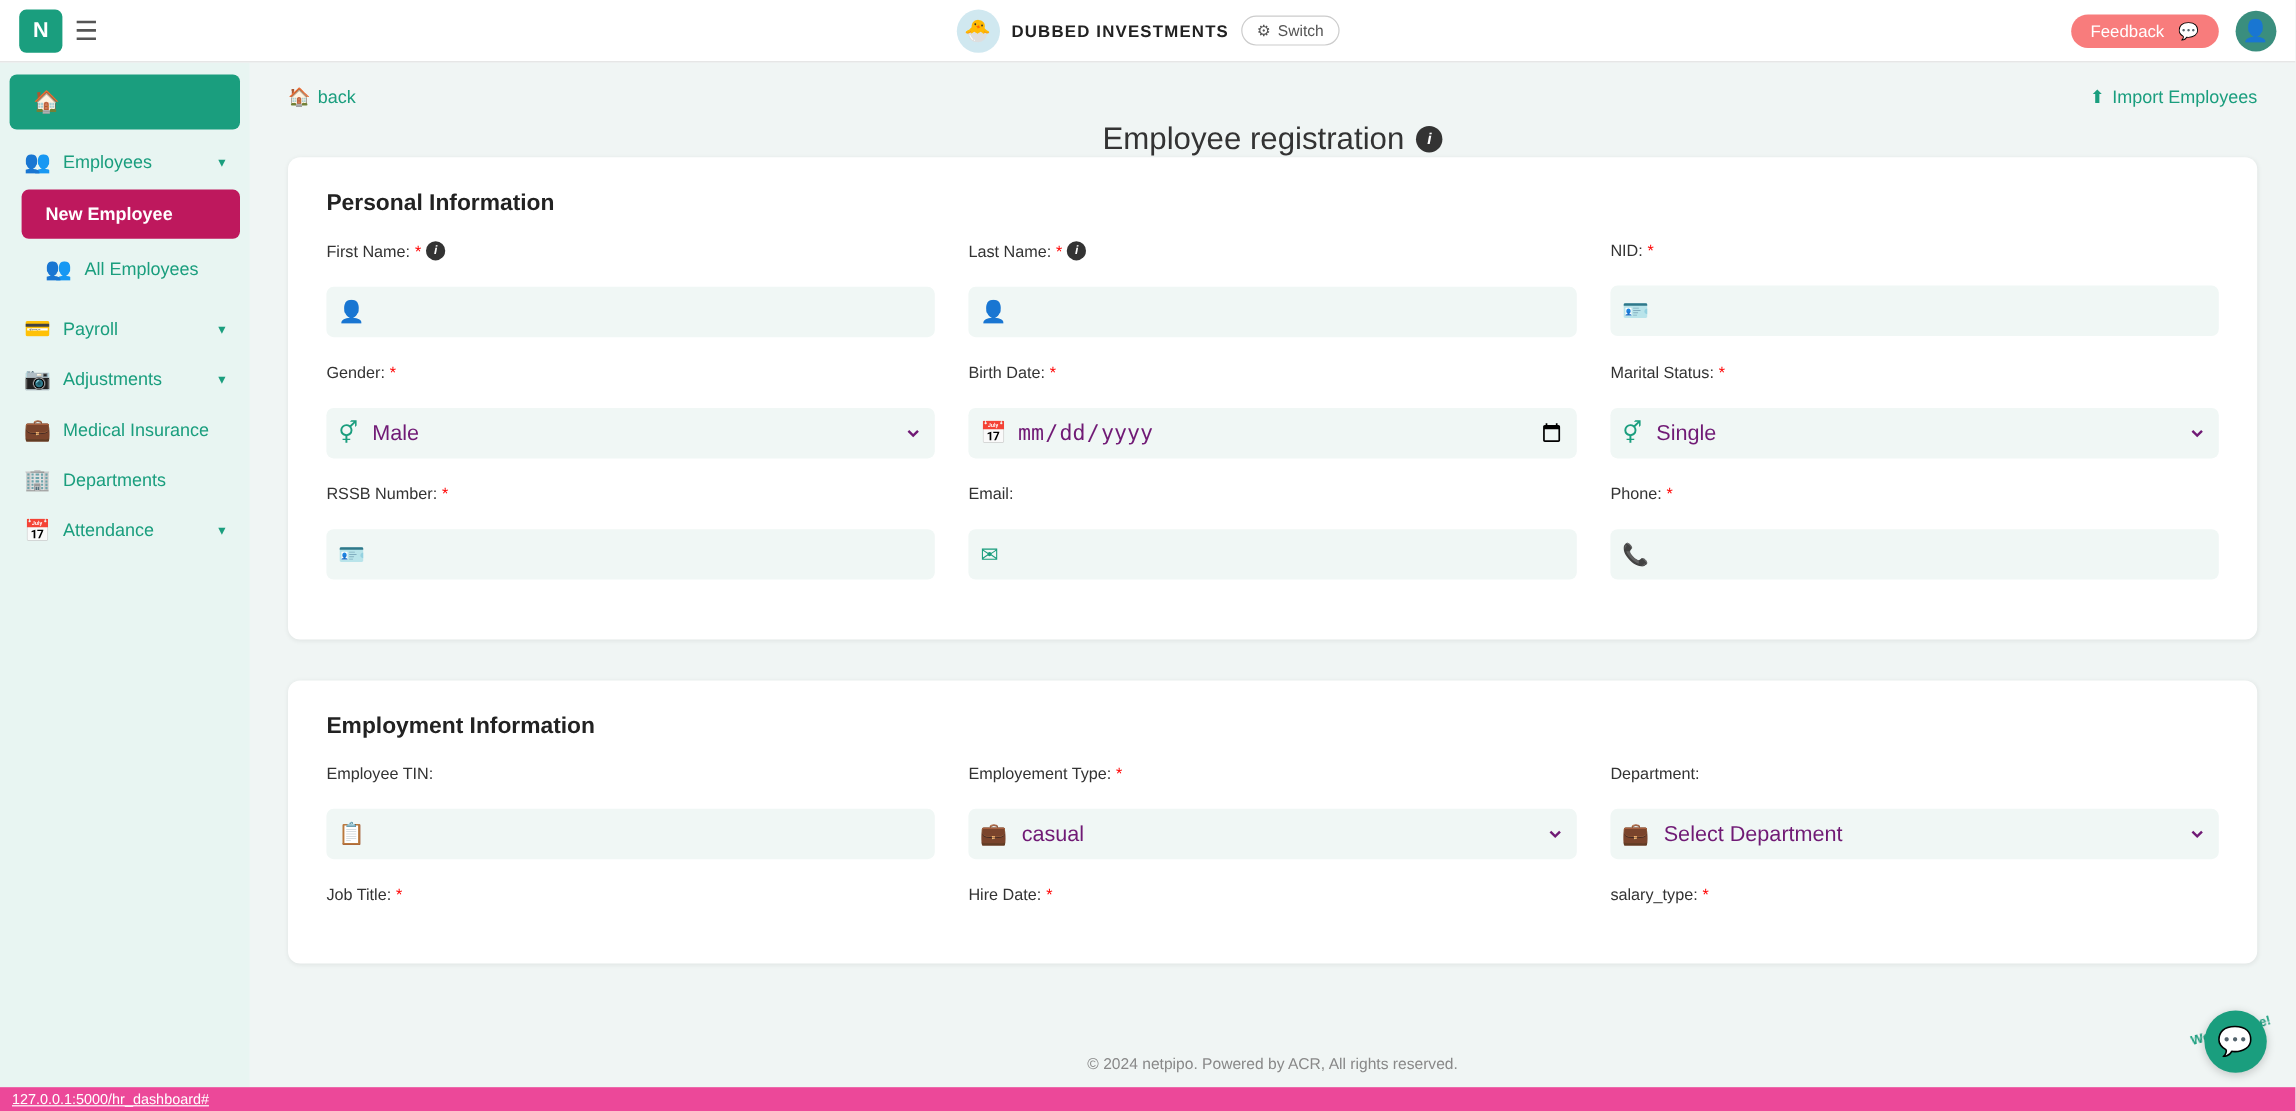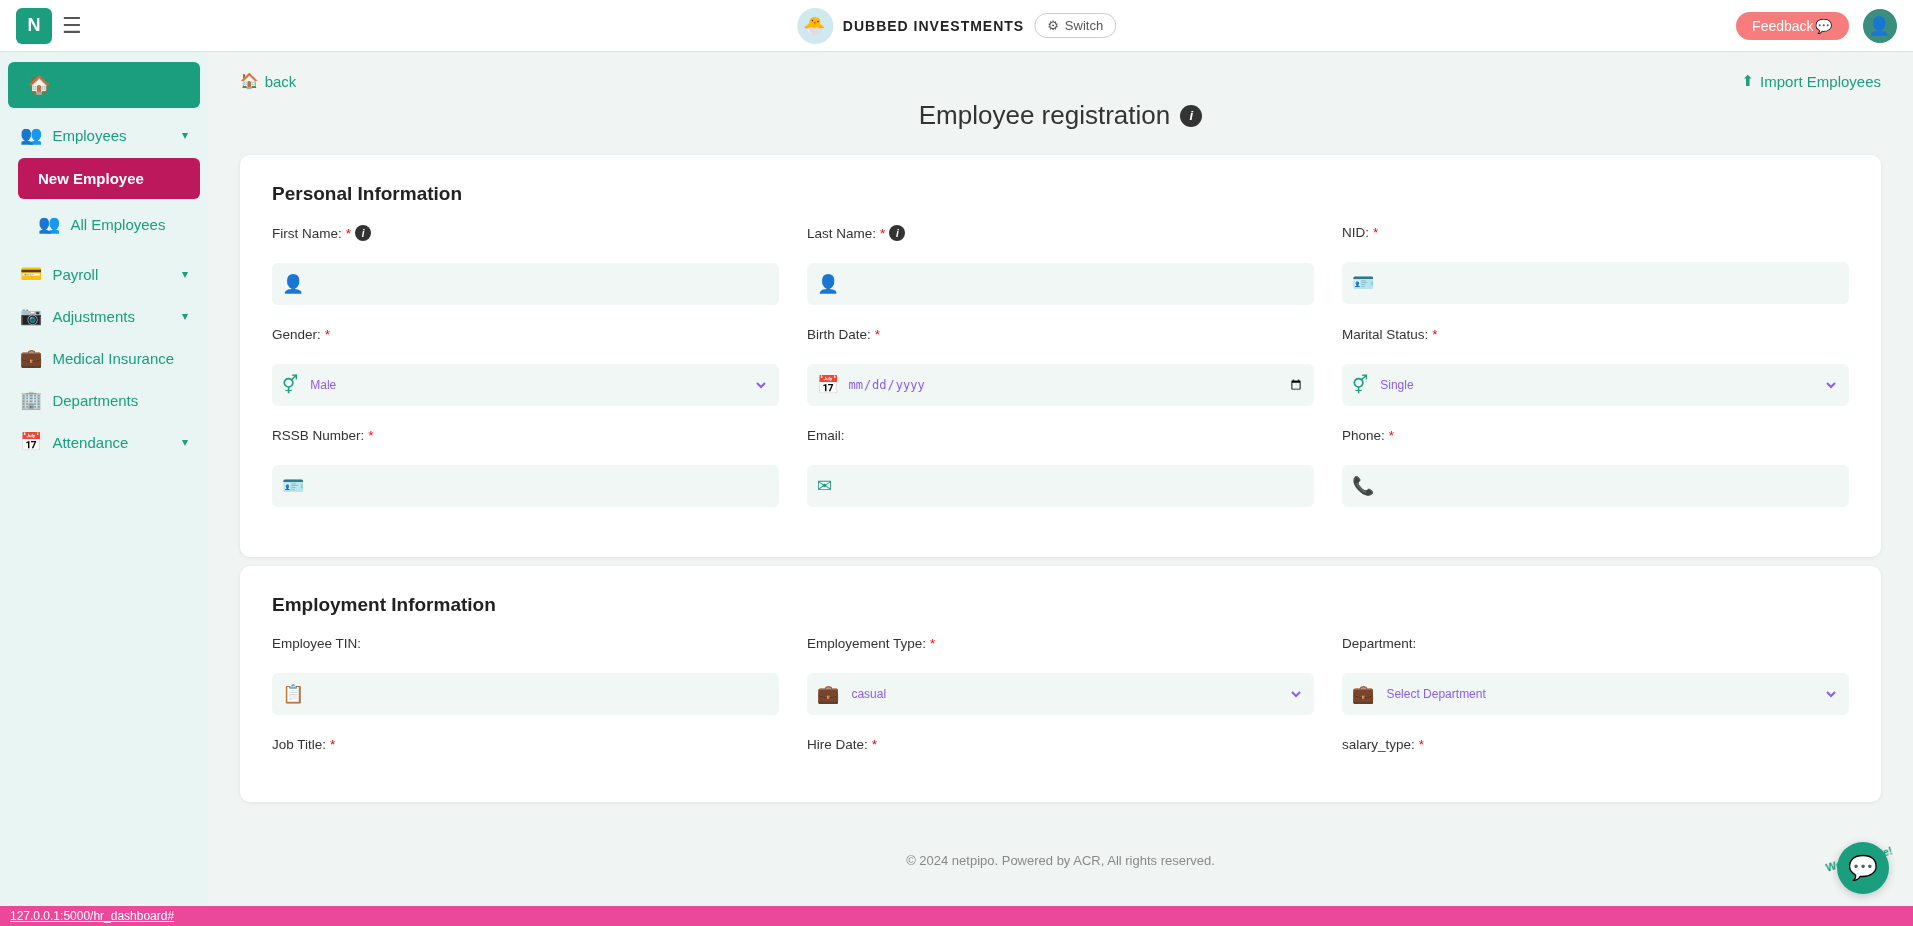--- a/index.html
+++ b/index.html
@@ -72,21 +72,21 @@
       gap: 14px;
     }
     .feedback-btn {
       background: #f87c7c;
       color: #fff;
       border: none;
       border-radius: 20px;
       padding: 6px 16px;
       font-size: 14px;
       cursor: pointer;
-      display: flex; align-items: center; gap: 2px;
+      display: flex; align-items: center; gap: 12px;
     }
     .avatar-circle {
       width: 34px;
       height: 34px;
       background: #3a8e7e;
       border-radius: 50%;
       display: flex; align-items: center; justify-content: center;
       color: #fff;
       font-size: 18px;
       cursor: pointer;
@@ -184,21 +184,20 @@
 
     
     .form-area {
       padding: 0 32px 32px 32px;
     }
     .form-title-row {
       display: flex;
       align-items: center;
       justify-content: center;
       gap: 10px;
-      margin-bottom: 24px;
     }
     .form-title {
       font-size: 26px;
       color: #333;
       font-weight: 500;
     }
     .info-icon {
       width: 22px;
       height: 22px;
       background: #333;
@@ -208,21 +207,21 @@
       font-size: 13px;
       font-style: italic;
       font-weight: bold;
       cursor: pointer;
     }
 
     .form-card {
       background: #fff;
       border-radius: 10px;
       padding: 28px 32px;
-      margin-bottom: 9px;
+      margin-bottom: 34px;
       box-shadow: 0 1px 4px rgba(0,0,0,0.07);
     }
     .form-section-title {
       font-size: 19px;
       color: #222;
       font-weight: 600;
       margin-bottom: 20px;
     }
     .form-row {
       display: flex;
@@ -262,22 +261,22 @@
       border-radius: 6px;
       padding: 0 10px;
       height: 42px;
       gap: 8px;
     }
     .form-input-wrap input,
     .form-input-wrap select {
       border: none;
       background: transparent;
       outline: none;
-      font-size: 12px;
-      color: #8b5cf6;
+      font-size: 18px;
+      color: #701a75;
       flex: 1;
       height: 100%;
     }
     .form-input-wrap select {
       cursor: pointer;
     }
     .input-icon {
       color: #1a9e7e;
       font-size: 18px;
     }

